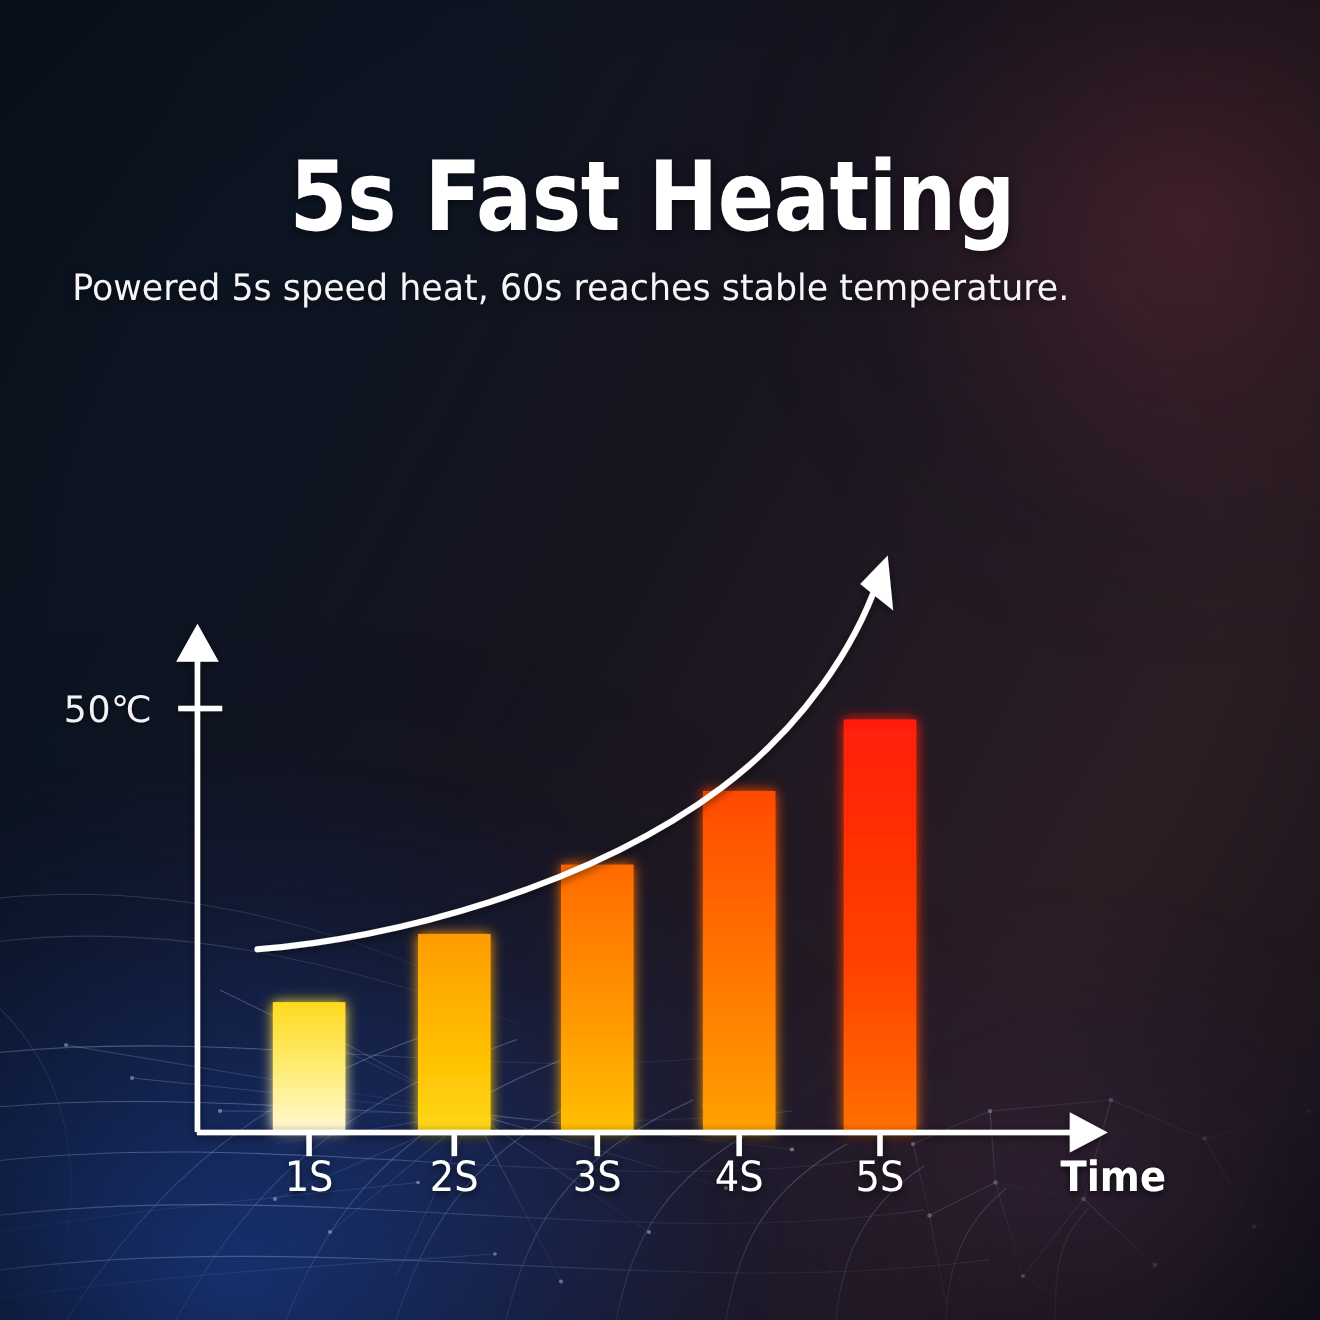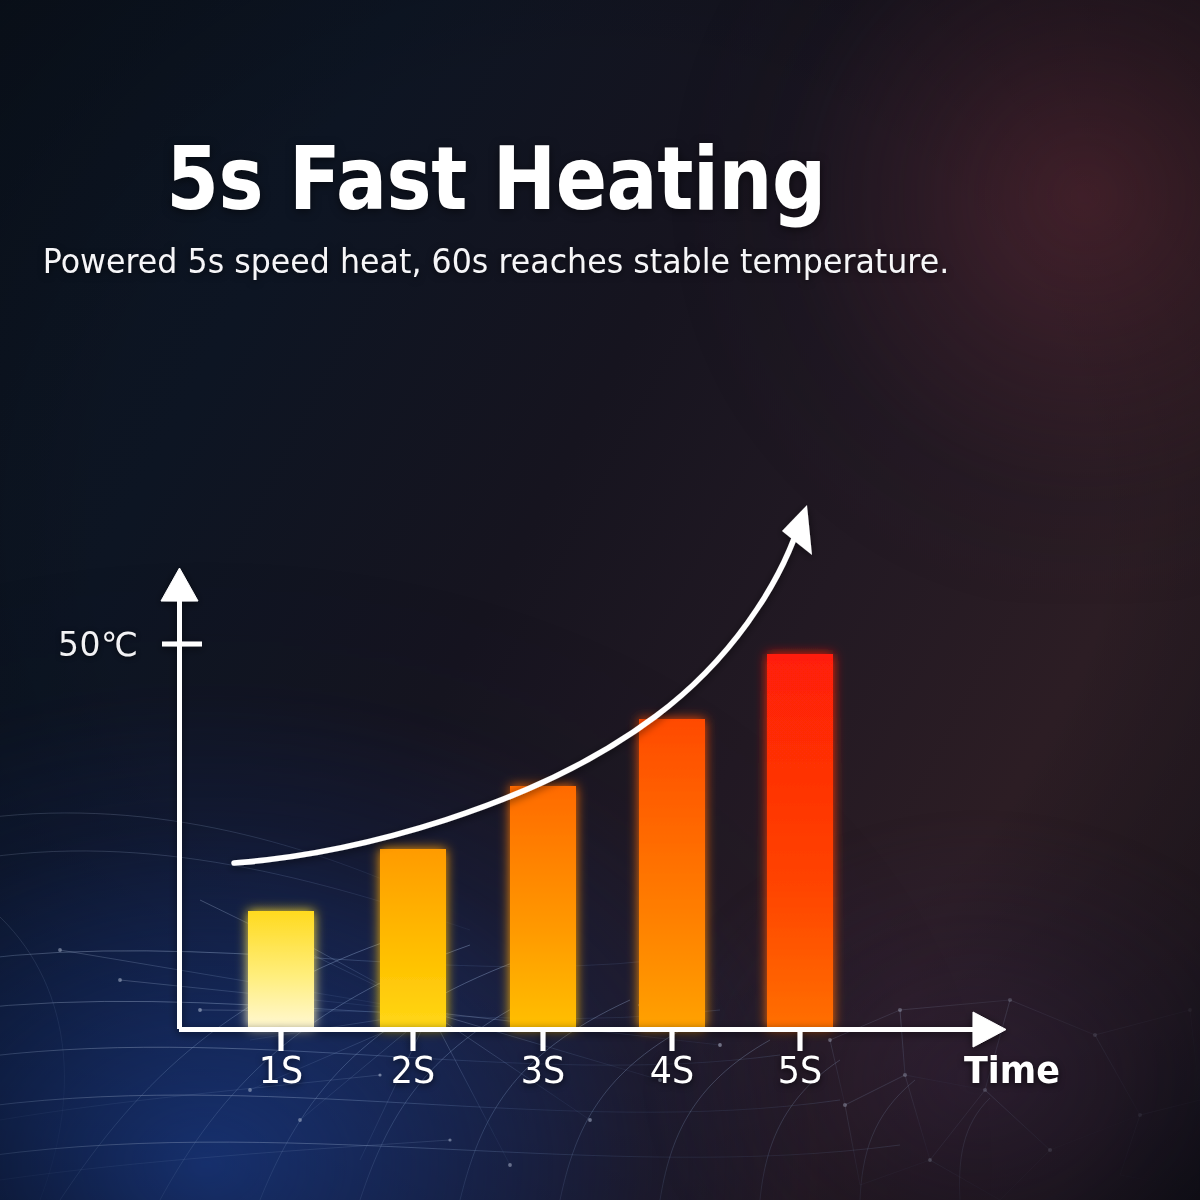--- a/index.html
+++ b/index.html
@@ -83,21 +83,21 @@
         rgba(0,0,0,0.26) 82%,
         rgba(0,0,0,0.48) 100%);
   }
 
   
   .headline {
     position: absolute;
     top: 136px;
     left: 0;
     width: 992px;
-    text-align: center;
+    text-align: right;
   }
   .title {
     font-family: "DejaVu Sans", sans-serif;
     font-size: 88px;
     line-height: 0.98;
     font-weight: 700;
     color: #ffffff;
     letter-spacing: -0.5px;
     transform: scaleX(0.86);
     transform-origin: 50% 50%;

